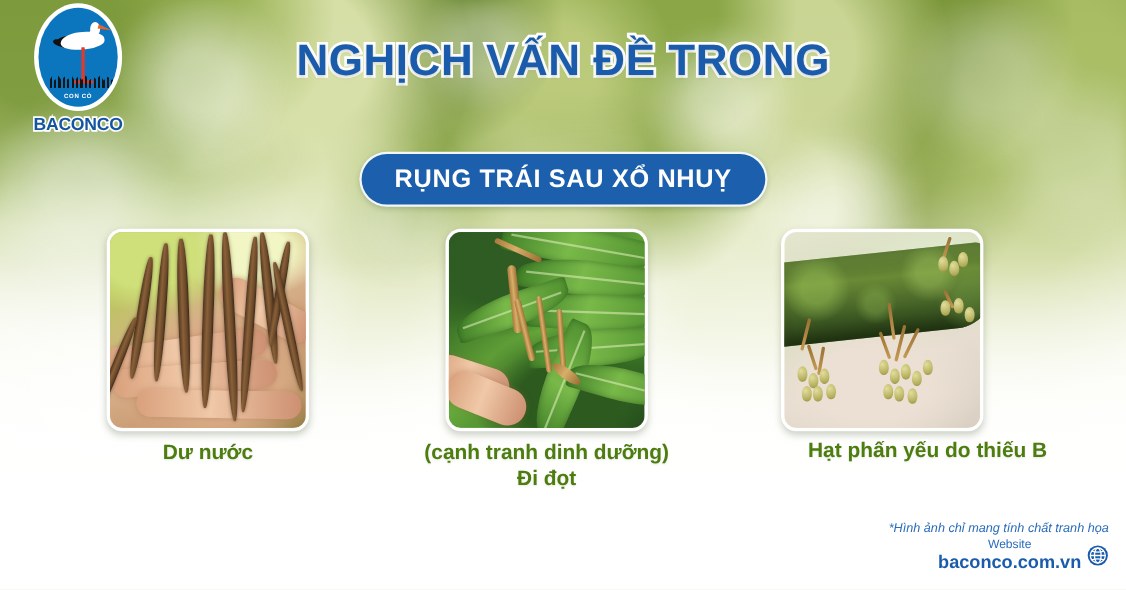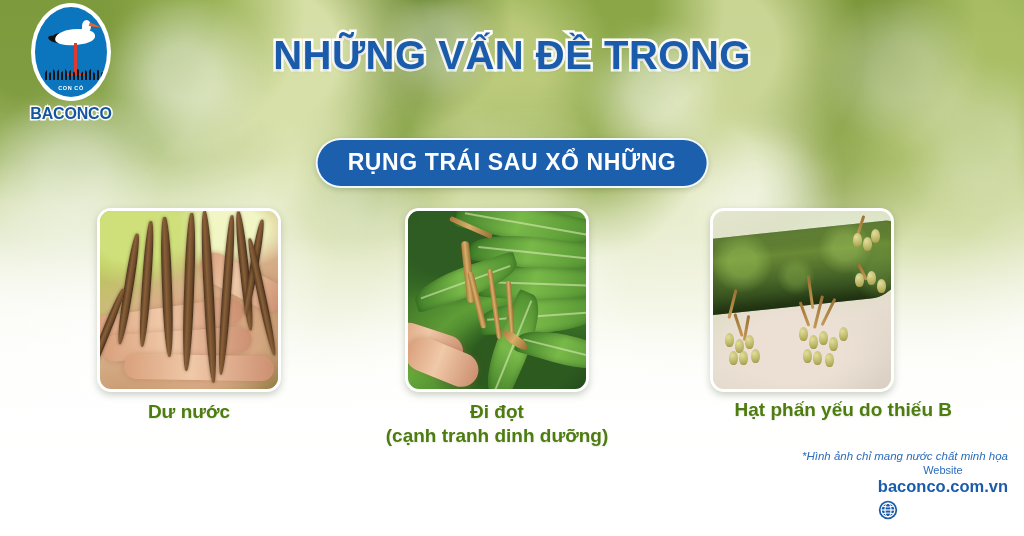--- a/index.html
+++ b/index.html
@@ -315,21 +315,21 @@
     letter-spacing:.4px; color:#1a5cab;
     margin-bottom:2px;
   }
   .disclaimer {
     font-size:11.5px; font-style:italic; color:#2b6cba;
     margin-bottom:3px;
   }
   .contact-row {
     display:flex; align-items:flex-end; justify-content:flex-end; gap:16px;
   }
-  .contact-block { display:flex; gap:5px;flex-direction:column; }
+  .contact-block { display:flex; align-items:center; gap:5px; }
   .contact-texts { text-align:center; line-height:1.05; }
   .contact-label {
     font-size:11px; color:#2b6cba; font-weight:400; display:block;
     margin-bottom:1px;
   }
   .contact-value {
     font-size:16.5px; font-weight:700; color:#1a5cab; display:block;
   }
   .ic {
     width:20px; height:20px; flex:0 0 20px;
@@ -358,25 +358,25 @@
         <div class="stork-leg"></div>
         <div class="stork-foot"></div>
         <div class="logo-grass"></div>
         <div class="logo-conco-text">CON CÒ</div>
       </div>
     </div>
     <div class="logo-name">BACONCO</div>
   </div>
 
   <div id="headline">
-    <div class="headline-line l1">NHỮNG VẤN ĐỀ TRONG</div>
+    <div class="headline-line l1">NGHỊCH VẤN ĐỀ TRONG</div>
   </div>
 
   <div id="pill">
-    <div class="pill-text">RỤNG TRÁI SAU XỔ NHỮNG</div>
+    <div class="pill-text">RỤNG TRÁI SAU XỔ NHUỴ</div>
   </div>
 
   <div class="photo-card" id="card-1">
     <div class="photo-inner">
       <div class="pic1">
         <div class="finger" style="left:-6px;top:96px;width:150px;height:26px;transform:rotate(-8deg);"></div>
         <div class="finger" style="left:2px;top:120px;width:150px;height:26px;transform:rotate(-4deg);"></div>
         <div class="finger" style="left:24px;top:144px;width:150px;height:25px;transform:rotate(1deg);"></div>
         <div class="finger" style="left:96px;top:56px;width:92px;height:30px;transform:rotate(28deg);"></div>
         <div class="stalk" style="left:24px;top:22px;width:9px;height:112px;transform:rotate(9deg);"></div>
@@ -460,29 +460,29 @@
           <div class="bud" style="left:22px;top:16px;"></div>
         </div>
       </div>
     </div>
   </div>
 
   <div class="caption" id="cap-1">
     <div>Dư nước</div>
   </div>
   <div class="caption" id="cap-2">
+    <div>(cạnh tranh dinh dưỡng)</div>
     <div>Đi đọt</div>
-    <div>(cạnh tranh dinh dưỡng)</div>
   </div>
   <div class="caption" id="cap-3">
     <div>Hạt phấn yếu do thiếu B</div>
   </div>
 
   <div id="footer">
-    <div class="disclaimer">*Hình ảnh chỉ mang nước chất minh họa</div>
+    <div class="disclaimer">*Hình ảnh chỉ mang tính chất tranh họa</div>
     <div class="contact-row">
 
       <div class="contact-block">
         <div class="contact-texts">
           <span class="contact-label">Website</span>
           <span class="contact-value">baconco.com.vn</span>
         </div>
         <svg class="ic" viewBox="0 0 24 24">
           <circle cx="12" cy="12" r="11" fill="#1a5cab"></circle>
           <g fill="none" stroke="#ffffff" stroke-width="1.4">

